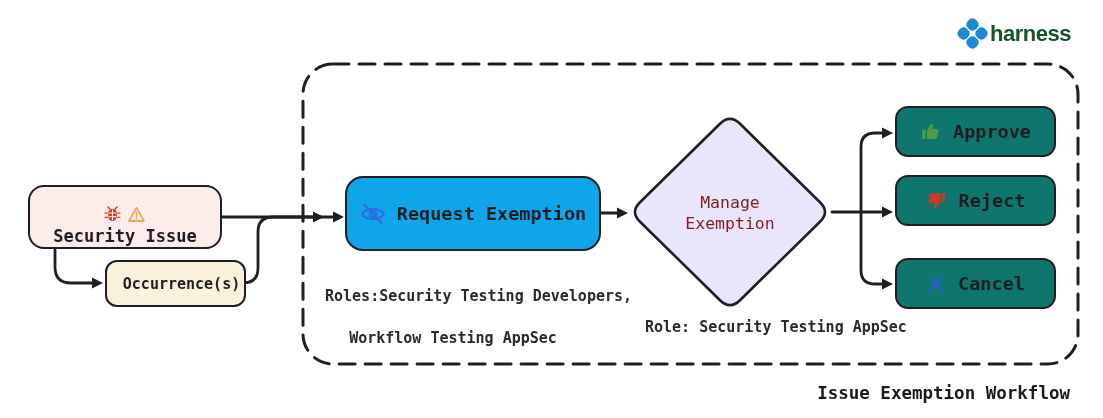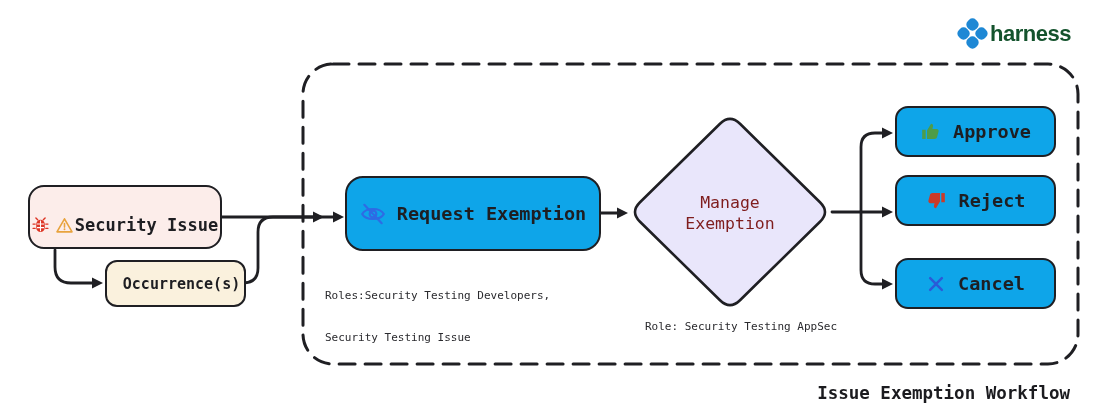--- a/index.html
+++ b/index.html
@@ -16,43 +16,43 @@
     font-size:22px;color:#14532d;letter-spacing:-0.5px;
   }
 
   
   .node{
     position:absolute;box-sizing:border-box;border:2.5px solid #1f1f23;border-radius:16px;
     display:flex;align-items:center;justify-content:center;
   }
   .node .lbl{font-weight:600;color:#1e1e22;white-space:nowrap;}
 
-  #security-issue{left:28px;top:185px;width:194px;height:64px;background:#fcedea;gap:1px;padding-top:16px;}
+  #security-issue{left:28px;top:185px;width:194px;height:64px;background:#fcedea;flex-direction:column;gap:1px;padding-top:16px;}
   #security-issue .icon-row{display:flex;align-items:center;gap:6px;height:20px;}
   #security-issue .lbl{font-size:17px;}
 
   #occurrences{left:105px;top:260px;width:141px;height:47px;background:#faf1dd;border-width:2px;border-radius:12px;padding-left:12px;}
   #occurrences .lbl{font-size:15px;}
 
   #request-exemption{left:345px;top:176px;width:256px;height:75px;background:#0ea5e9;border-radius:18px;gap:11px;}
   #request-exemption .lbl{font-size:18.5px;}
 
   .caption{
-    position:absolute;font-size:11px;line-height:14px;
-    font-weight:400;color:#2a2a2e;white-space:pre;
+    position:absolute;text-align:center;font-size:15px;line-height:14px;
+    font-weight:700;color:#2a2a2e;white-space:pre;
   }
   #roles-caption{left:325px;top:261px;width:256px;}
   #role-caption{left:645px;top:320px;width:240px;}
 
   #manage-label{
     position:absolute;left:655px;top:192px;width:150px;text-align:center;
     font-size:16.5px;line-height:21px;font-weight:400;color:#7f1d1d;
   }
 
-  .action{left:895px;width:161px;height:51px;background:#0ea5e9;border-width:2.2px;border-radius:13px;gap:12px;}
+  .action{left:895px;width:161px;height:51px;background:#0f766e;border-width:2.2px;border-radius:13px;gap:12px;}
   .action .lbl{font-size:18.5px;}
   #approve{top:106px;}
   #reject{top:175px;}
   #cancel{top:258px;}
 
   #workflow-title{
     position:absolute;left:770px;top:383px;width:300px;text-align:right;
     font-size:17.5px;font-weight:700;color:#1b1b1f;white-space:nowrap;
   }
   .icon{display:inline-flex;align-items:center;justify-content:center;}
@@ -141,21 +141,21 @@
         <path d="M2 12 C5.5 5.8 18.5 5.8 22 12 C18.5 18.2 5.5 18.2 2 12 Z"></path>
         <circle cx="12" cy="12" r="3.1"></circle>
         <path d="M4 3.5 L20 20.5"></path>
       </svg>
     </span>
     <span class="lbl">Request Exemption</span>
   </div>
 
   <div id="roles-caption" class="caption">
     <div>Roles:Security Testing Developers,</div>
-    <div>Security Testing Issue</div>
+    <div>Workflow Testing AppSec</div>
   </div>
 
   <div id="manage-label">
     <div>Manage</div>
     <div>Exemption</div>
   </div>
 
   <div id="role-caption" class="caption">Role: Security Testing AppSec</div>
 
   <div id="approve" class="node action">

